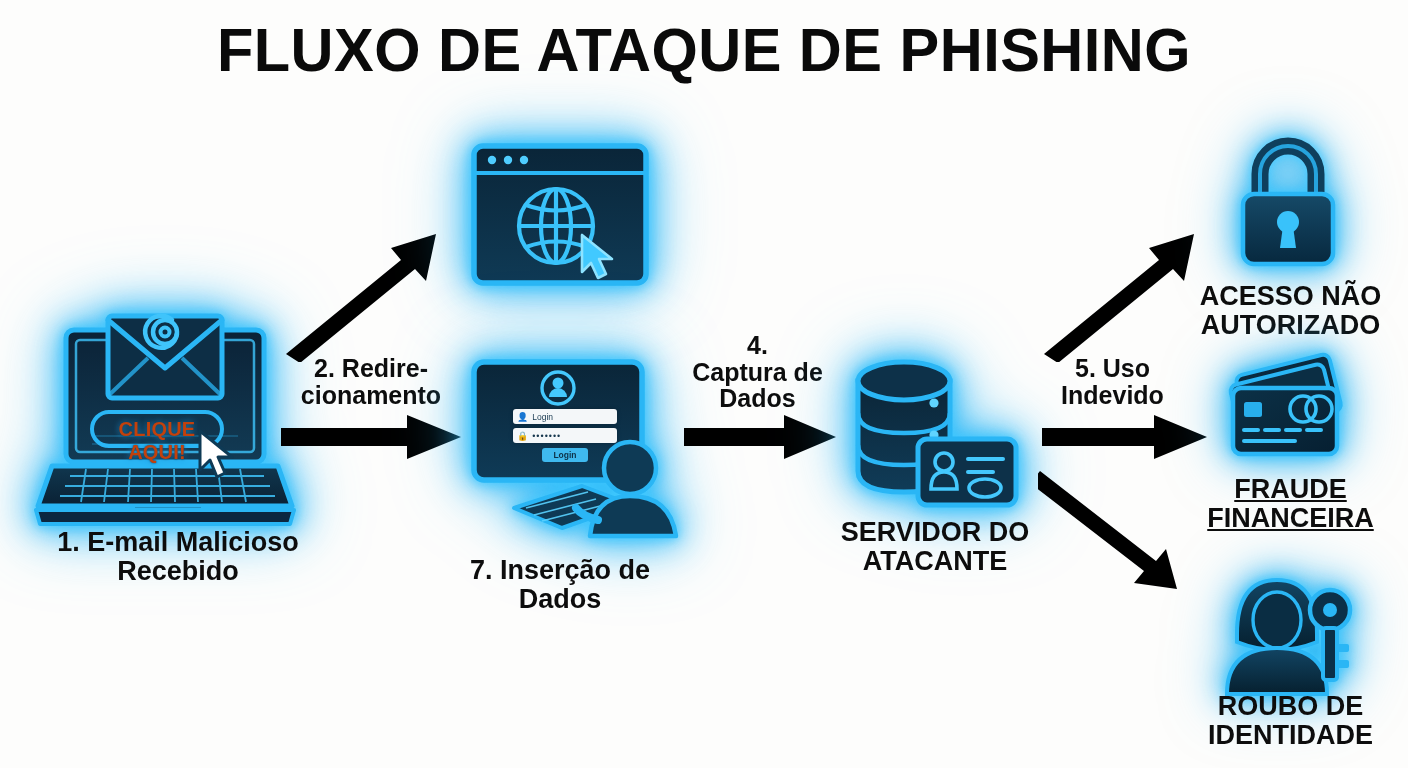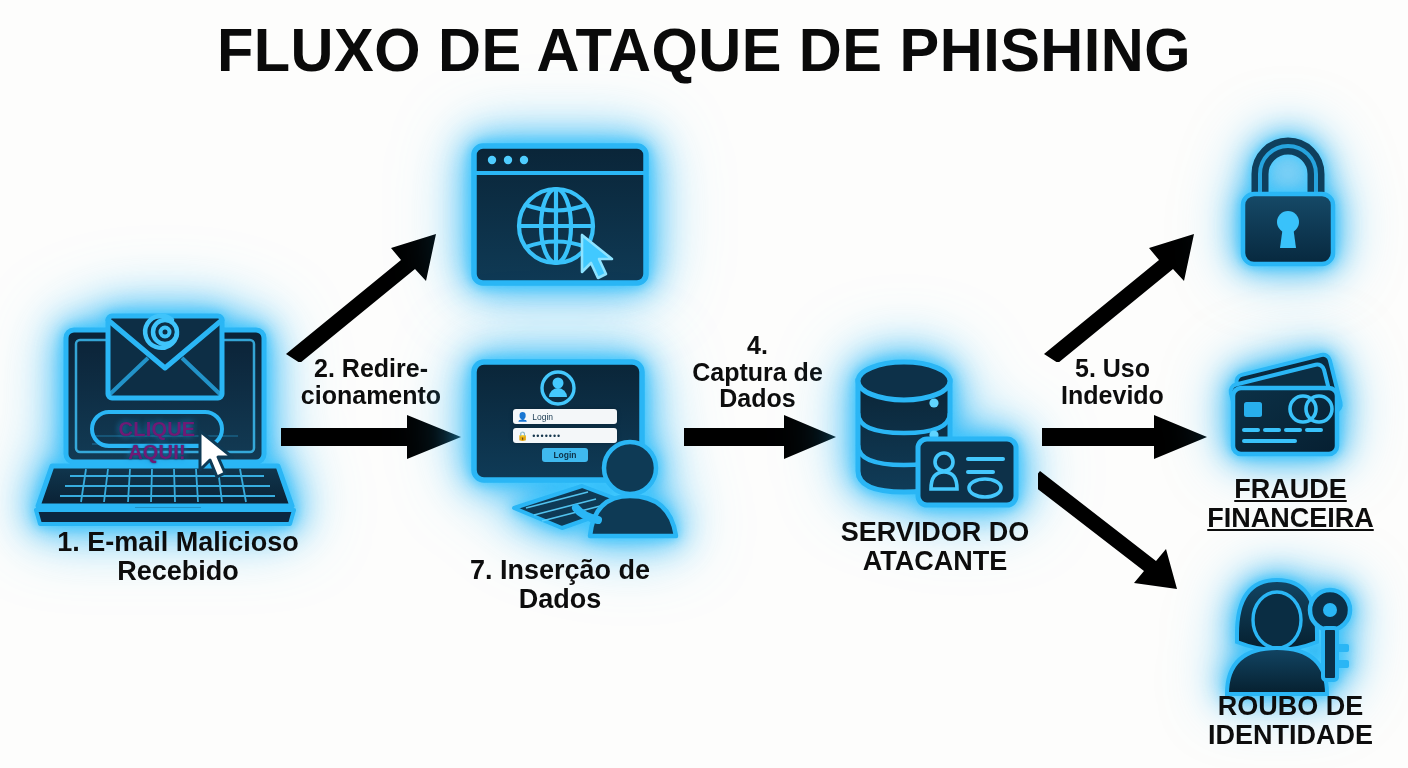--- a/index.html
+++ b/index.html
@@ -126,21 +126,21 @@
           <path d="M12 2 A16 16 0 1 1 7 -12" fill="none" stroke="#3fc4fb" stroke-width="4.5" stroke-linecap="round"></path>
         </g>
 
         <rect x="58" y="114" width="130" height="34" rx="17" fill="none" stroke="#2ab6f5" stroke-width="4"></rect>
       </svg>
     </div>
   </div>
 
   <div style="position:absolute; left:92px; top:418px; width:130px; text-align:center;
               font-family:'Liberation Sans',sans-serif; font-size:20px; font-weight:bold;
-              color:#701a75; letter-spacing:0.2px;
+              color:#c2410c; letter-spacing:0.2px;
               text-shadow:0 0 6px #1d8fd0, 0 0 2px #06202f;">CLIQUE AQUI!</div>
 
   <div class="neon" style="left:194px; top:428px; width:48px; height:56px;">
     <svg width="48" height="56" viewBox="0 0 48 56">
       <path d="M6 3 L6 42 L16 32 L23 49 L31 45 L24 29 L38 29 Z" fill="#ffffff" stroke="#0e3a55" stroke-width="3" stroke-linejoin="round"></path>
     </svg>
   </div>
   <div class="lbl node" style="left:0px; top:528px; width:300px;padding-left:28px;">1. E-mail Malicioso
 Recebido</div>
 
@@ -317,20 +317,22 @@
           </linearGradient>
         </defs>
         <path d="M27 58 L27 34 A28 28 0 0 1 83 34 L83 58" fill="none" stroke="#0f3f5c" stroke-width="17" stroke-linecap="round"></path>
         <path d="M27 58 L27 34 A28 28 0 0 1 83 34 L83 58" fill="none" stroke="#2ab6f5" stroke-width="4" stroke-linecap="round" opacity="0.85"></path>
         <rect x="10" y="54" width="90" height="70" rx="11" fill="url(#lkG)" stroke="#2ab6f5" stroke-width="4.5"></rect>
         <circle cx="55" cy="82" r="11" fill="#39c2fa"></circle>
         <path d="M50 86 L60 86 L63 108 L47 108 Z" fill="#39c2fa"></path>
       </svg>
     </div>
   </div>
+  <div class="lbl caps" style="left:1178px; top:282px; width:225px;">ACESSO NÃO
+AUTORIZADO</div>
 
   <div class="neon" style="left:1225px; top:362px; width:128px; height:110px;">
     <div class="glowwrap-soft">
       <svg width="128" height="110" viewBox="0 0 128 110">
         <defs>
           <linearGradient id="ccG" x1="0" y1="0" x2="1" y2="1">
             <stop offset="0%" stop-color="#0c3147"></stop>
             <stop offset="100%" stop-color="#061f31"></stop>
           </linearGradient>
         </defs>

